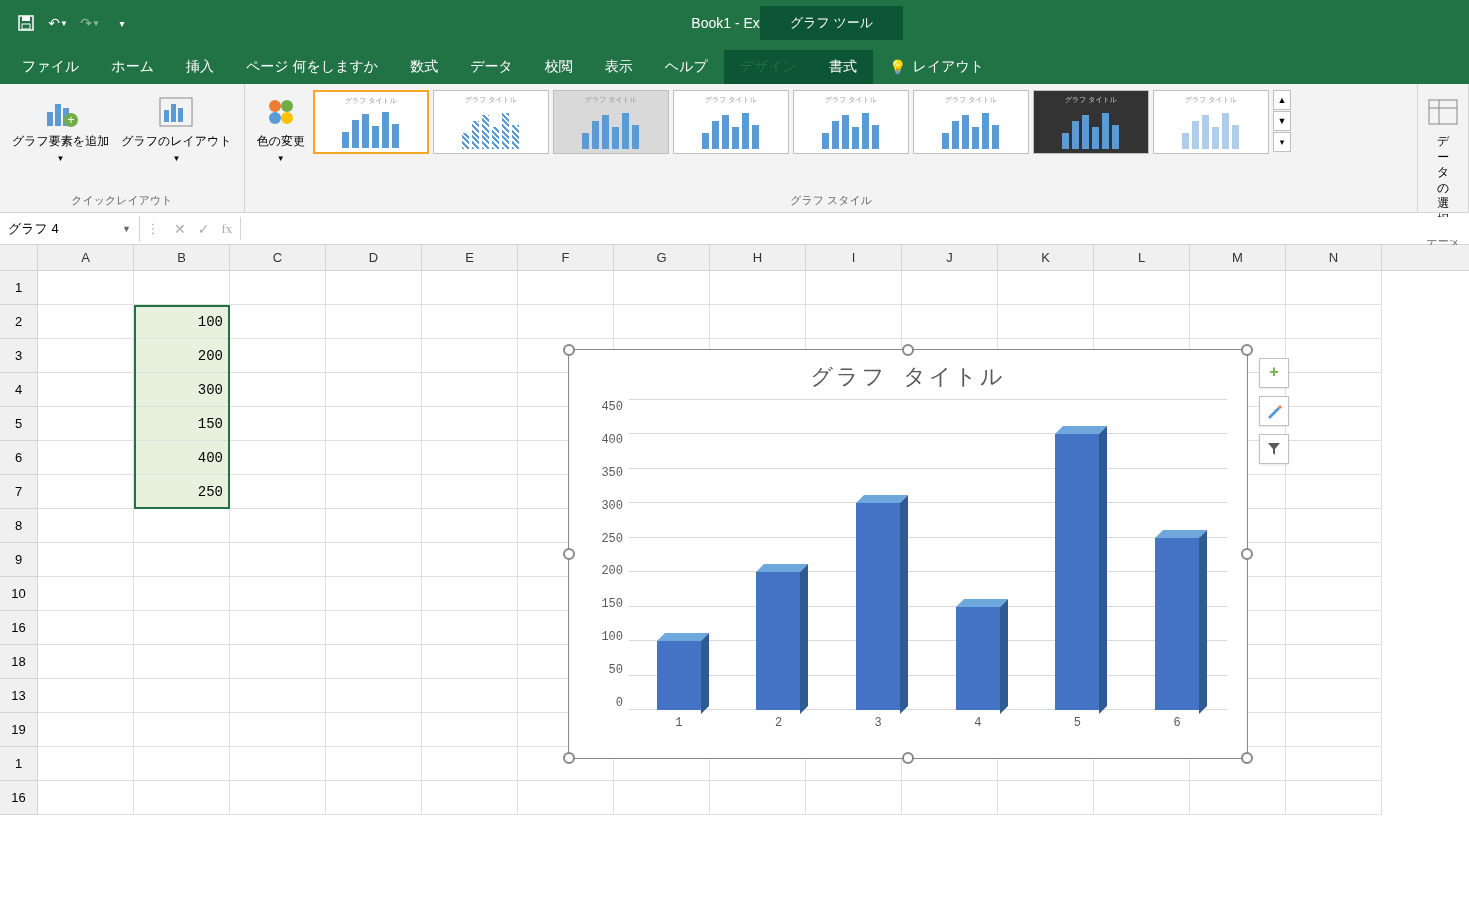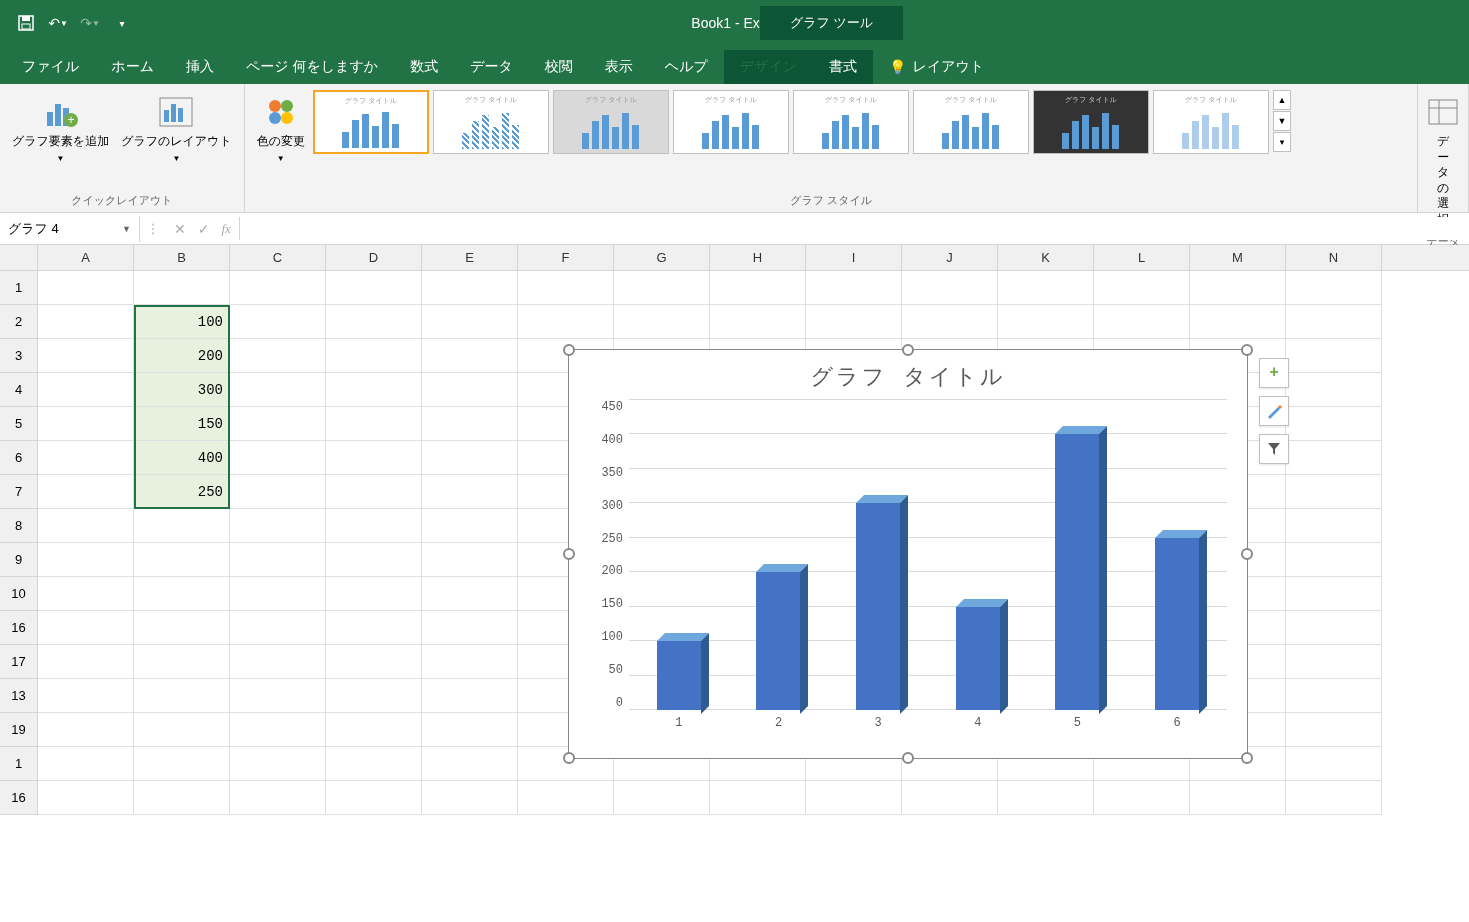--- a/index.html
+++ b/index.html
@@ -38,21 +38,21 @@
 .thumb-bars.dark .thumb-bar { background: #5b9bd5; }
 .style-scroller { display: flex; flex-direction: column; gap: 1px; }
 .scroller-btn { width: 18px; height: 20px; border: 1px solid #c0c0c0; background: #fff; font-size: 9px; display: flex; align-items: center; justify-content: center; cursor: pointer; }
 
 
 .formula-bar { height: 32px; border-bottom: 1px solid #d4d4d4; display: flex; align-items: center; background: #fff; }
 .name-box { width: 140px; border-right: 1px solid #d4d4d4; padding: 4px 8px; display: flex; align-items: center; justify-content: space-between; }
 .name-box-dd { color: #666; font-size: 9px; }
 .fx-btns { display: flex; align-items: center; padding: 0 8px; gap: 12px; color: #aaa; }
 .fx-btn { font-size: 14px; }
-.fx-label { font-style: italic; font-family: "Times New Roman", serif; }
+.fx-label { font-family: "Times New Roman", serif; }
 .formula-input { flex: 1; border: none; border-left: 1px solid #d4d4d4; padding: 4px 8px; font-size: 13px; }
 
 
 .sheet { position: relative; }
 .col-headers { display: flex; height: 26px; background: #f0f0f0; border-bottom: 1px solid #d4d4d4; }
 .corner { width: 38px; border-right: 1px solid #d4d4d4; background: #f0f0f0; }
 .col-h { width: 96px; border-right: 1px solid #d4d4d4; display: flex; align-items: center; justify-content: center; color: #333; font-size: 13px; }
 .grid-body { display: flex; }
 .row-headers { display: flex; flex-direction: column; }
 .row-h { width: 38px; height: 34px; border-right: 1px solid #d4d4d4; border-bottom: 1px solid #d4d4d4; background: #f0f0f0; display: flex; align-items: center; justify-content: center; font-size: 13px; }
@@ -327,21 +327,21 @@
         <div class="row-h">2</div>
         <div class="row-h">3</div>
         <div class="row-h">4</div>
         <div class="row-h">5</div>
         <div class="row-h">6</div>
         <div class="row-h">7</div>
         <div class="row-h">8</div>
         <div class="row-h">9</div>
         <div class="row-h">10</div>
         <div class="row-h">16</div>
-        <div class="row-h">17</div>
+        <div class="row-h">18</div>
         <div class="row-h">13</div>
         <div class="row-h">19</div>
         <div class="row-h">1</div>
         <div class="row-h">16</div>
       </div>
     <div class="cells">
 
       <div class="row">
           <div class="cell"></div>
           <div class="cell"></div>

